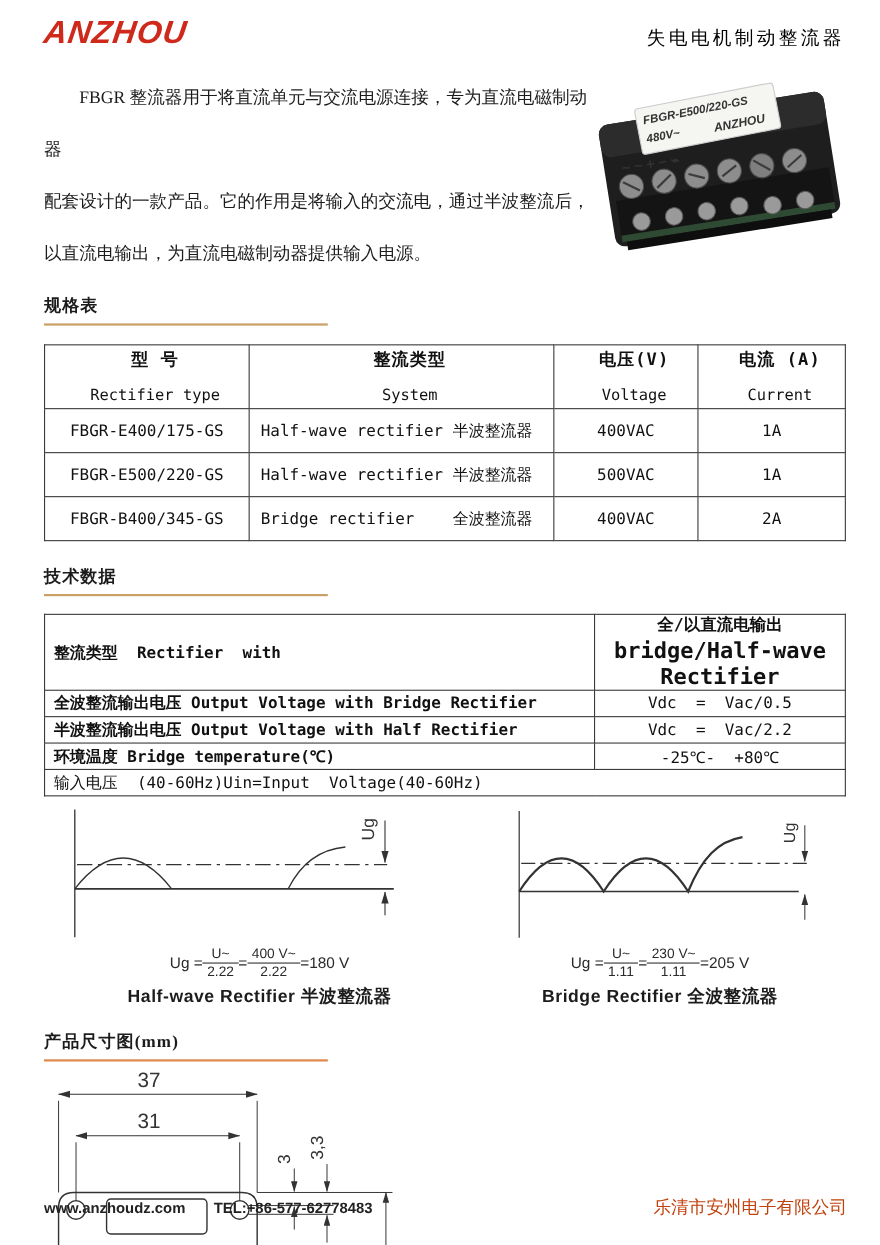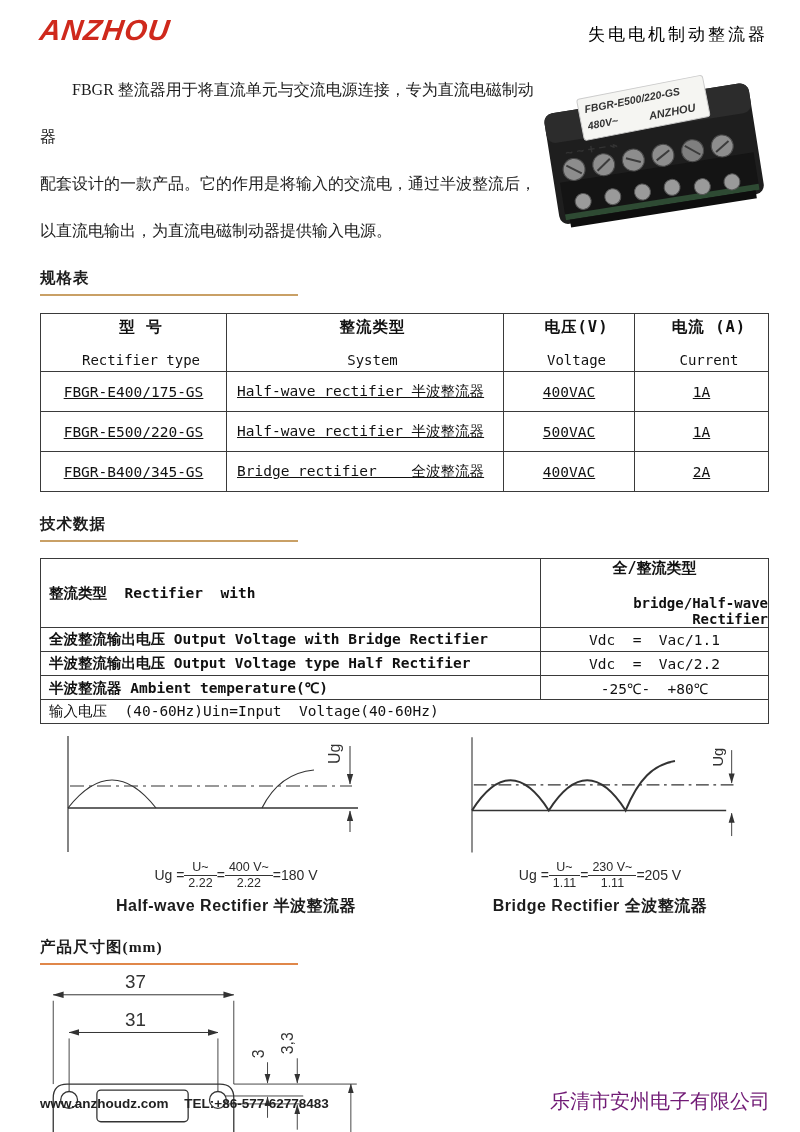--- a/index.html
+++ b/index.html
@@ -28,31 +28,31 @@
   .u-orange { background:#e0874a; }
 
   
   table { border-collapse:collapse; table-layout:fixed; width:728px;
           font-family:"DejaVu Sans Mono","Liberation Mono",monospace; color:#111; }
   td, th { border:1px solid #3a3a3a; font-weight:normal; }
   .spec-tbl { margin-top:17px; }
   .spec-tbl th { height:58px; vertical-align:middle; text-align:center;padding-left:15px; }
   .spec-tbl th .cn { font-size:15.5px; font-weight:bold; letter-spacing:1px; }
   .spec-tbl th .en { font-size:14px; margin-top:14px; }
-  .spec-tbl td { height:40px; text-align:center; font-size:14.5px;text-decoration:underline; }
+  .spec-tbl td { height:40px; text-align:center; font-size:14.5px; }
   .spec-tbl td.sys { text-align:left; padding-left:10px; }
 
   .tech-tbl { margin-top:16px; }
   .tech-tbl td { font-size:14.5px; }
   .tech-tbl .l { text-align:left; padding-left:8px; font-weight:bold; }
   .tech-tbl .r { text-align:center; }
   .tech-tbl .hrow td { height:46px; }
   .tech-tbl .drow td { height:24px; }
   .tech-tbl .r2a { font-size:15px; font-weight:bold; }
-  .tech-tbl .r2b { font-size:14px; font-weight:bold; margin-top:17px;text-align:right; }
+  .tech-tbl .r2b { font-size:20px; font-weight:bold; margin-top:1px; }
   .pre { white-space:pre-wrap; }
 
   
   .waves { display:flex; margin-top:6px; }
   .wv { display:flex; flex-direction:column; }
   .wv1 { width:392px; }
   .wv2 { width:336px; }
   .formula { display:flex; align-items:center; justify-content:center; gap:0;
              font-family:"Liberation Sans",sans-serif; font-size:14px; color:#2a2a2a; height:34px; }
   .frac { display:inline-block; text-align:center; font-size:12.5px; line-height:1.2; }
@@ -67,22 +67,22 @@
   .dv-top { margin-left:62px; margin-top:92px; }
   .dv-side { margin-left:48px; margin-top:86px; }
   svg text { font-family:"Liberation Sans",sans-serif; fill:#333; }
   .dimnum { font-size:19px; }
   .dimnum-s { font-size:16px; }
 
   
   .footer { position:absolute; top:1088px; left:40px; right:30px;
             display:flex; justify-content:space-between; align-items:baseline; }
   .foot-l { font-family:"Liberation Sans",sans-serif; font-weight:bold; font-size:13.5px; color:#222; }
-  .foot-l .tel { margin-left:12px;text-align:right; }
-  .foot-r { font-size:20px; color:#701a75;text-align:right; }
+  .foot-l .tel { margin-left:22px;text-align:right; }
+  .foot-r { font-size:16px; color:#c2410c;text-align:right; }
 </style>
 </head>
 <body>
 
 <svg width="0" height="0" style="position:absolute">
   <defs>
     <marker id="arr" viewBox="0 0 10 6" refX="9.5" refY="3" markerWidth="11" markerHeight="7" orient="auto-start-reverse">
       <path d="M0,0 L10,3 L0,6 Z" fill="#333"></path>
     </marker>
   </defs>
@@ -201,34 +201,34 @@
 
   <table class="tech-tbl">
     <colgroup>
         <col style="width:500px">
         <col style="width:228px">
       </colgroup>
     <tbody>
         <tr class="hrow">
       <td class="l pre">整流类型  Rectifier  with</td>
       <td class="r">
-        <div class="r2a">全/整流类型</div>
+        <div class="r2a">全/以直流电输出</div>
         <div class="r2b pre">bridge/Half-wave  Rectifier</div>
       </td>
     </tr>
     <tr class="drow">
       <td class="l">全波整流输出电压 Output Voltage with Bridge Rectifier</td>
-      <td class="r pre">Vdc  =  Vac/1.1</td>
+      <td class="r pre">Vdc  =  Vac/0.5</td>
     </tr>
     <tr class="drow">
-      <td class="l">半波整流输出电压 Output Voltage type Half Rectifier</td>
+      <td class="l">半波整流输出电压 Output Voltage with Half Rectifier</td>
       <td class="r pre">Vdc  =  Vac/2.2</td>
     </tr>
     <tr class="drow">
-      <td class="l">半波整流器 Ambient  temperature(℃)</td>
+      <td class="l">环境温度 Bridge  temperature(℃)</td>
       <td class="r pre">-25℃-  +80℃</td>
     </tr>
     <tr class="drow">
       <td class="l pre" colspan="2" style="font-weight:normal">输入电压  (40-60Hz)Uin=Input  Voltage(40-60Hz)</td>
     </tr>
   </tbody>
     </table>
 
   <div class="waves">
 

